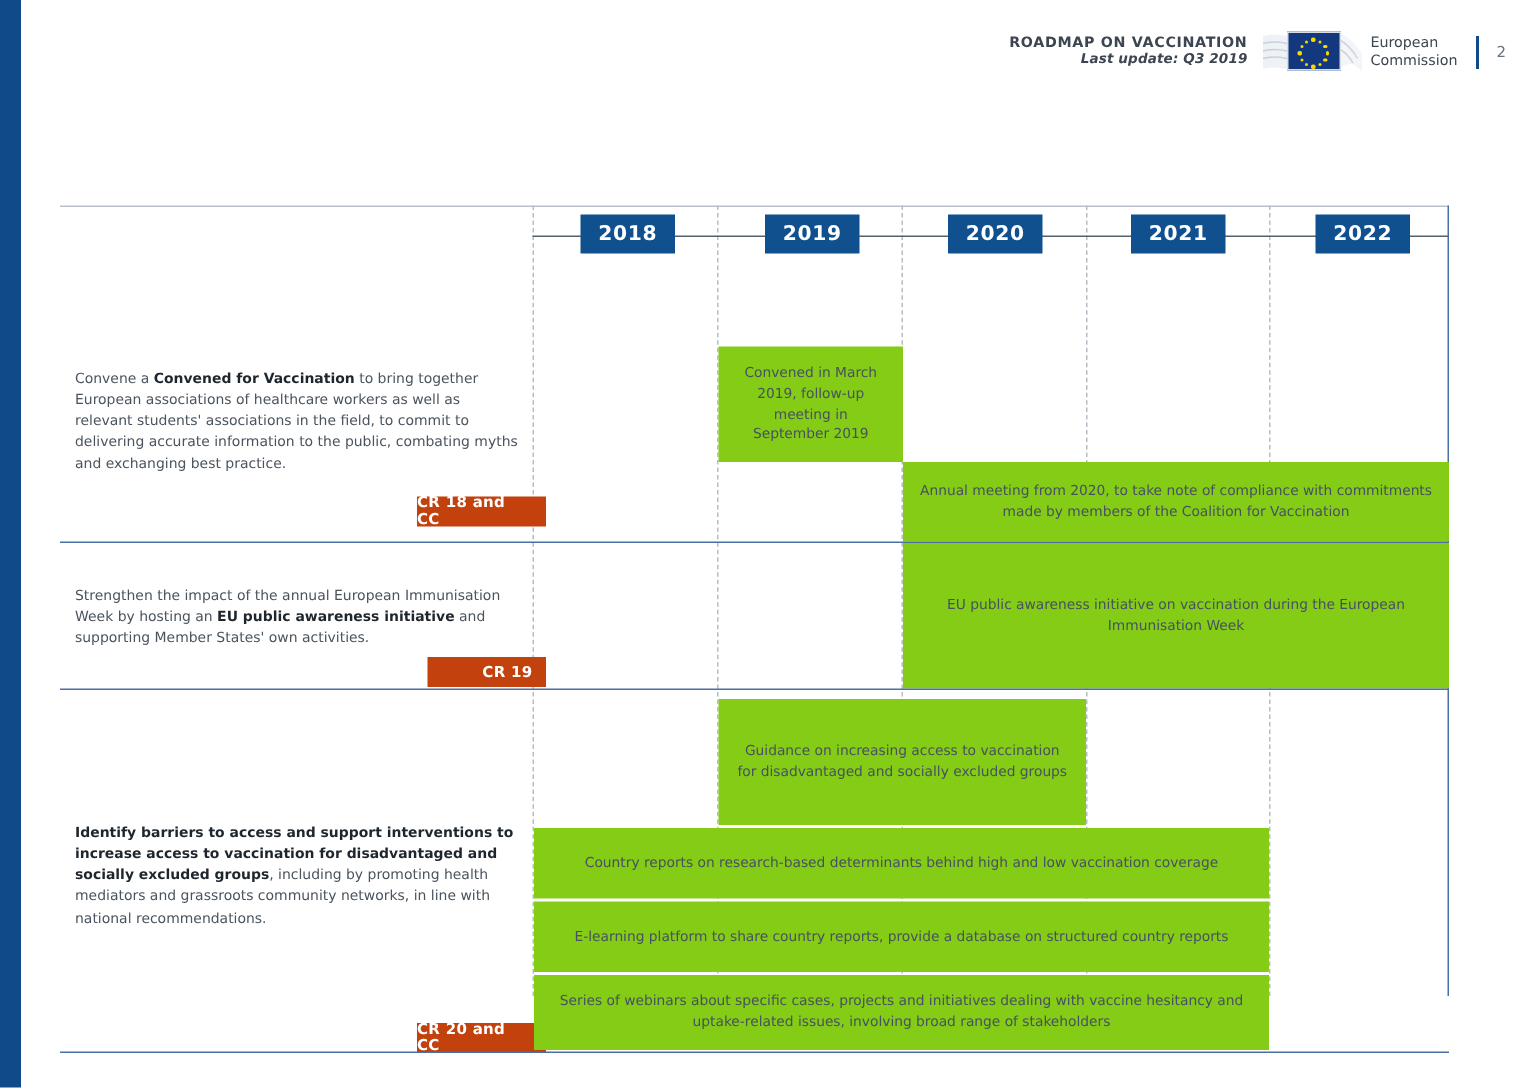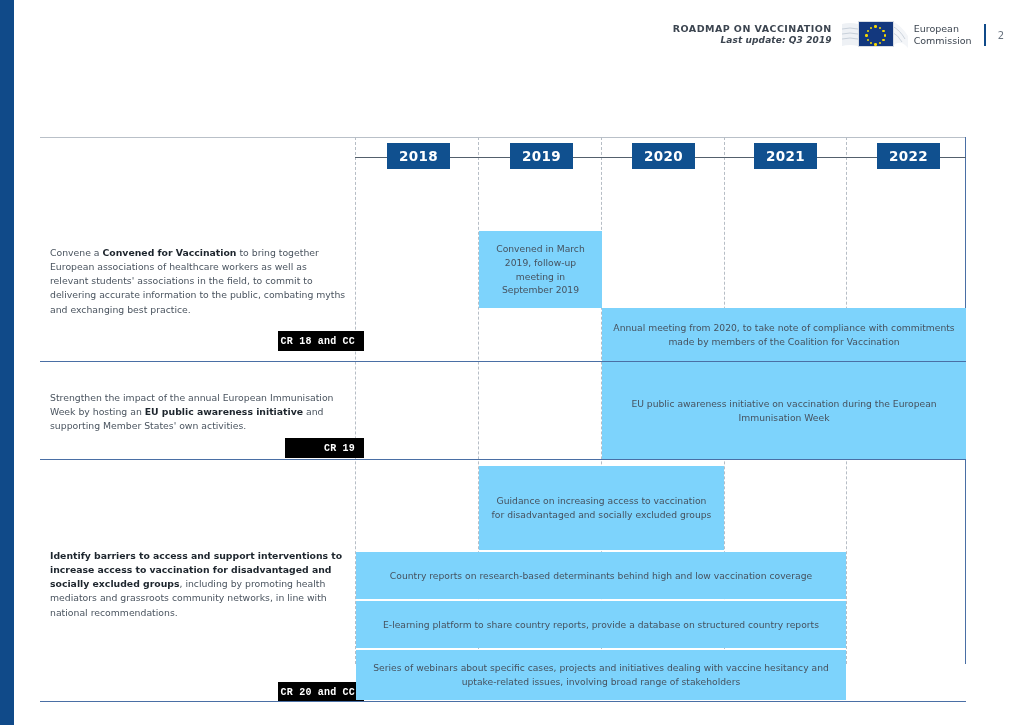--- a/index.html
+++ b/index.html
@@ -44,25 +44,25 @@
   .rightedge{position:absolute;left:925px;top:0;width:1px;height:527px;background:#4a6fa5;}
 
   
   .axis{position:absolute;left:315px;top:20px;width:611px;height:1px;background:#54606c;}
   .year{position:absolute;top:6px;height:26px;width:63px;background:#10508f;color:#fff;
         font-size:13.5px;font-weight:700;display:flex;align-items:center;justify-content:center;letter-spacing:.4px;}
 
   
   .action{position:absolute;left:10px;width:296px;font-size:9.3px;line-height:1.52;color:#4a545f;}
   .action b{color:#1d252d;font-weight:700;}
-  .crbadge{position:absolute;height:20px;background:#000000;color:#fff;font-size:10px;font-weight:700;
-           display:flex;align-items:center;justify-content:flex-end;padding-right:9px;letter-spacing:.2px;font-family:Liberation Mono, monospace;}
+  .crbadge{position:absolute;height:20px;background:#c2410c;color:#fff;font-size:10px;font-weight:700;
+           display:flex;align-items:center;justify-content:flex-end;padding-right:9px;letter-spacing:.2px;}
 
   
-  .box{position:absolute;background:#7dd3fc;color:#46525f;font-size:9.2px;line-height:1.5;
+  .box{position:absolute;background:#84cc16;color:#46525f;font-size:9.2px;line-height:1.5;
        display:flex;align-items:center;justify-content:center;text-align:center;padding:4px 10px;box-sizing:border-box;}
 </style>
 </head>
 <body>
 
 <div class="page">
 
   <div class="left-bar"></div>
 
   <div class="header">

